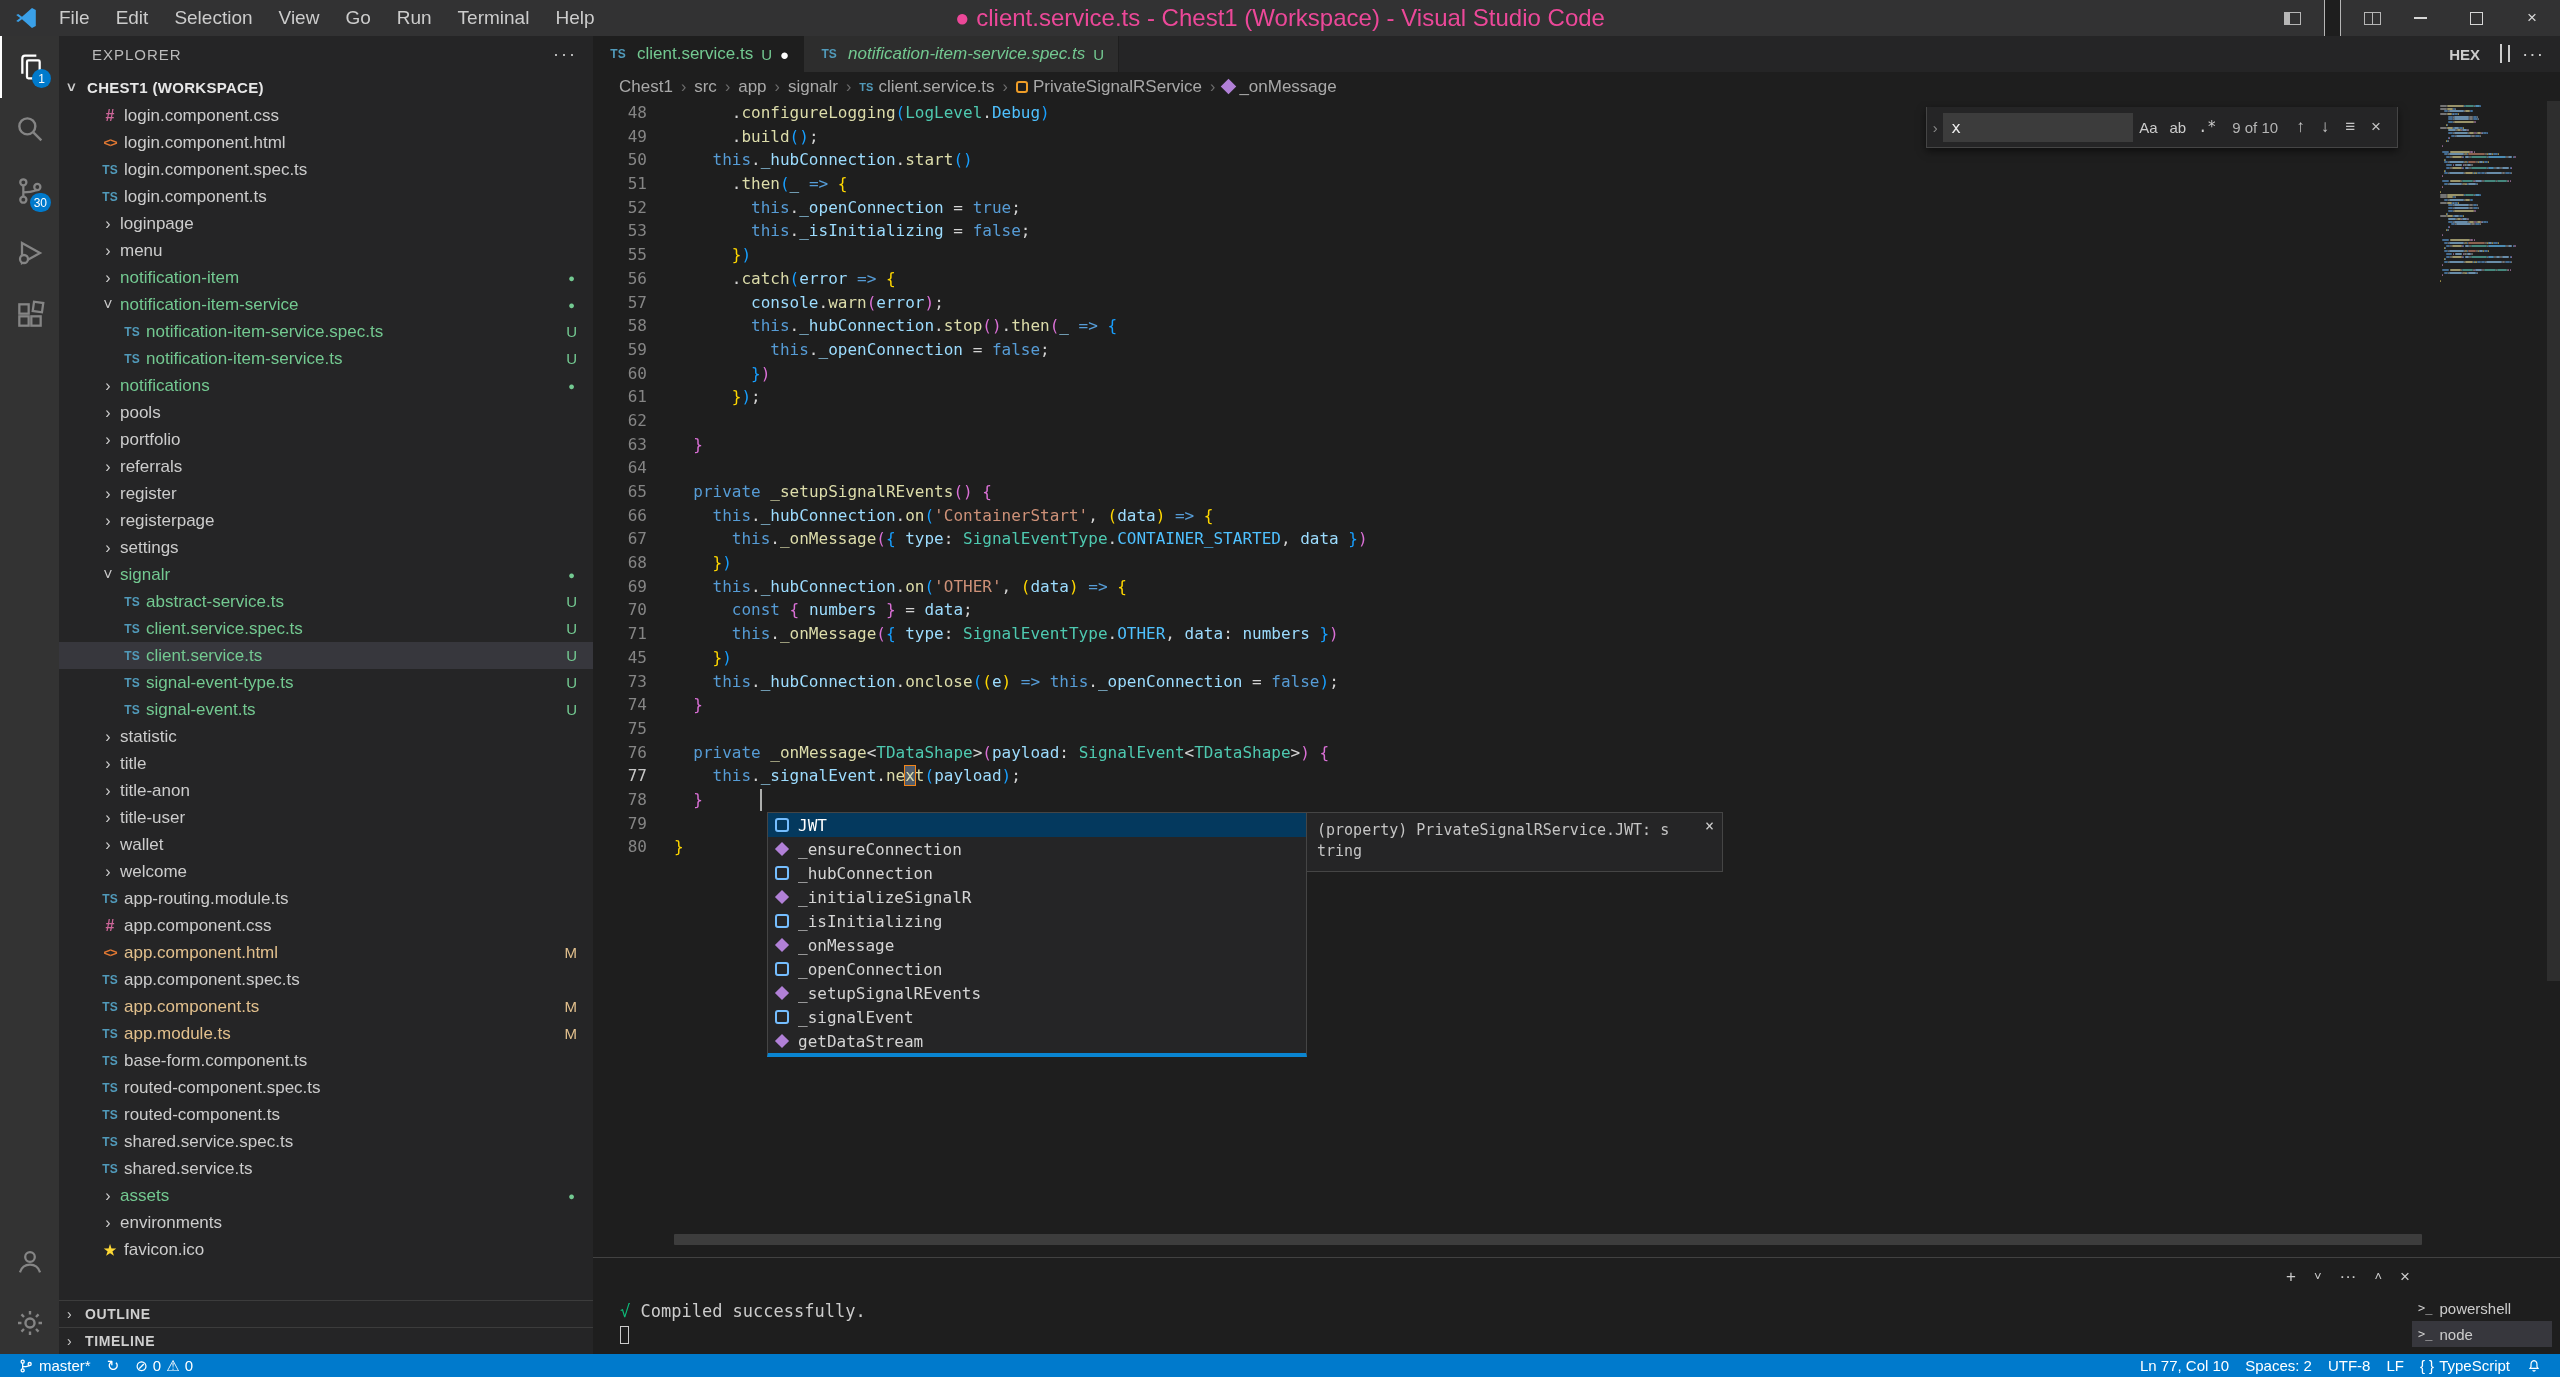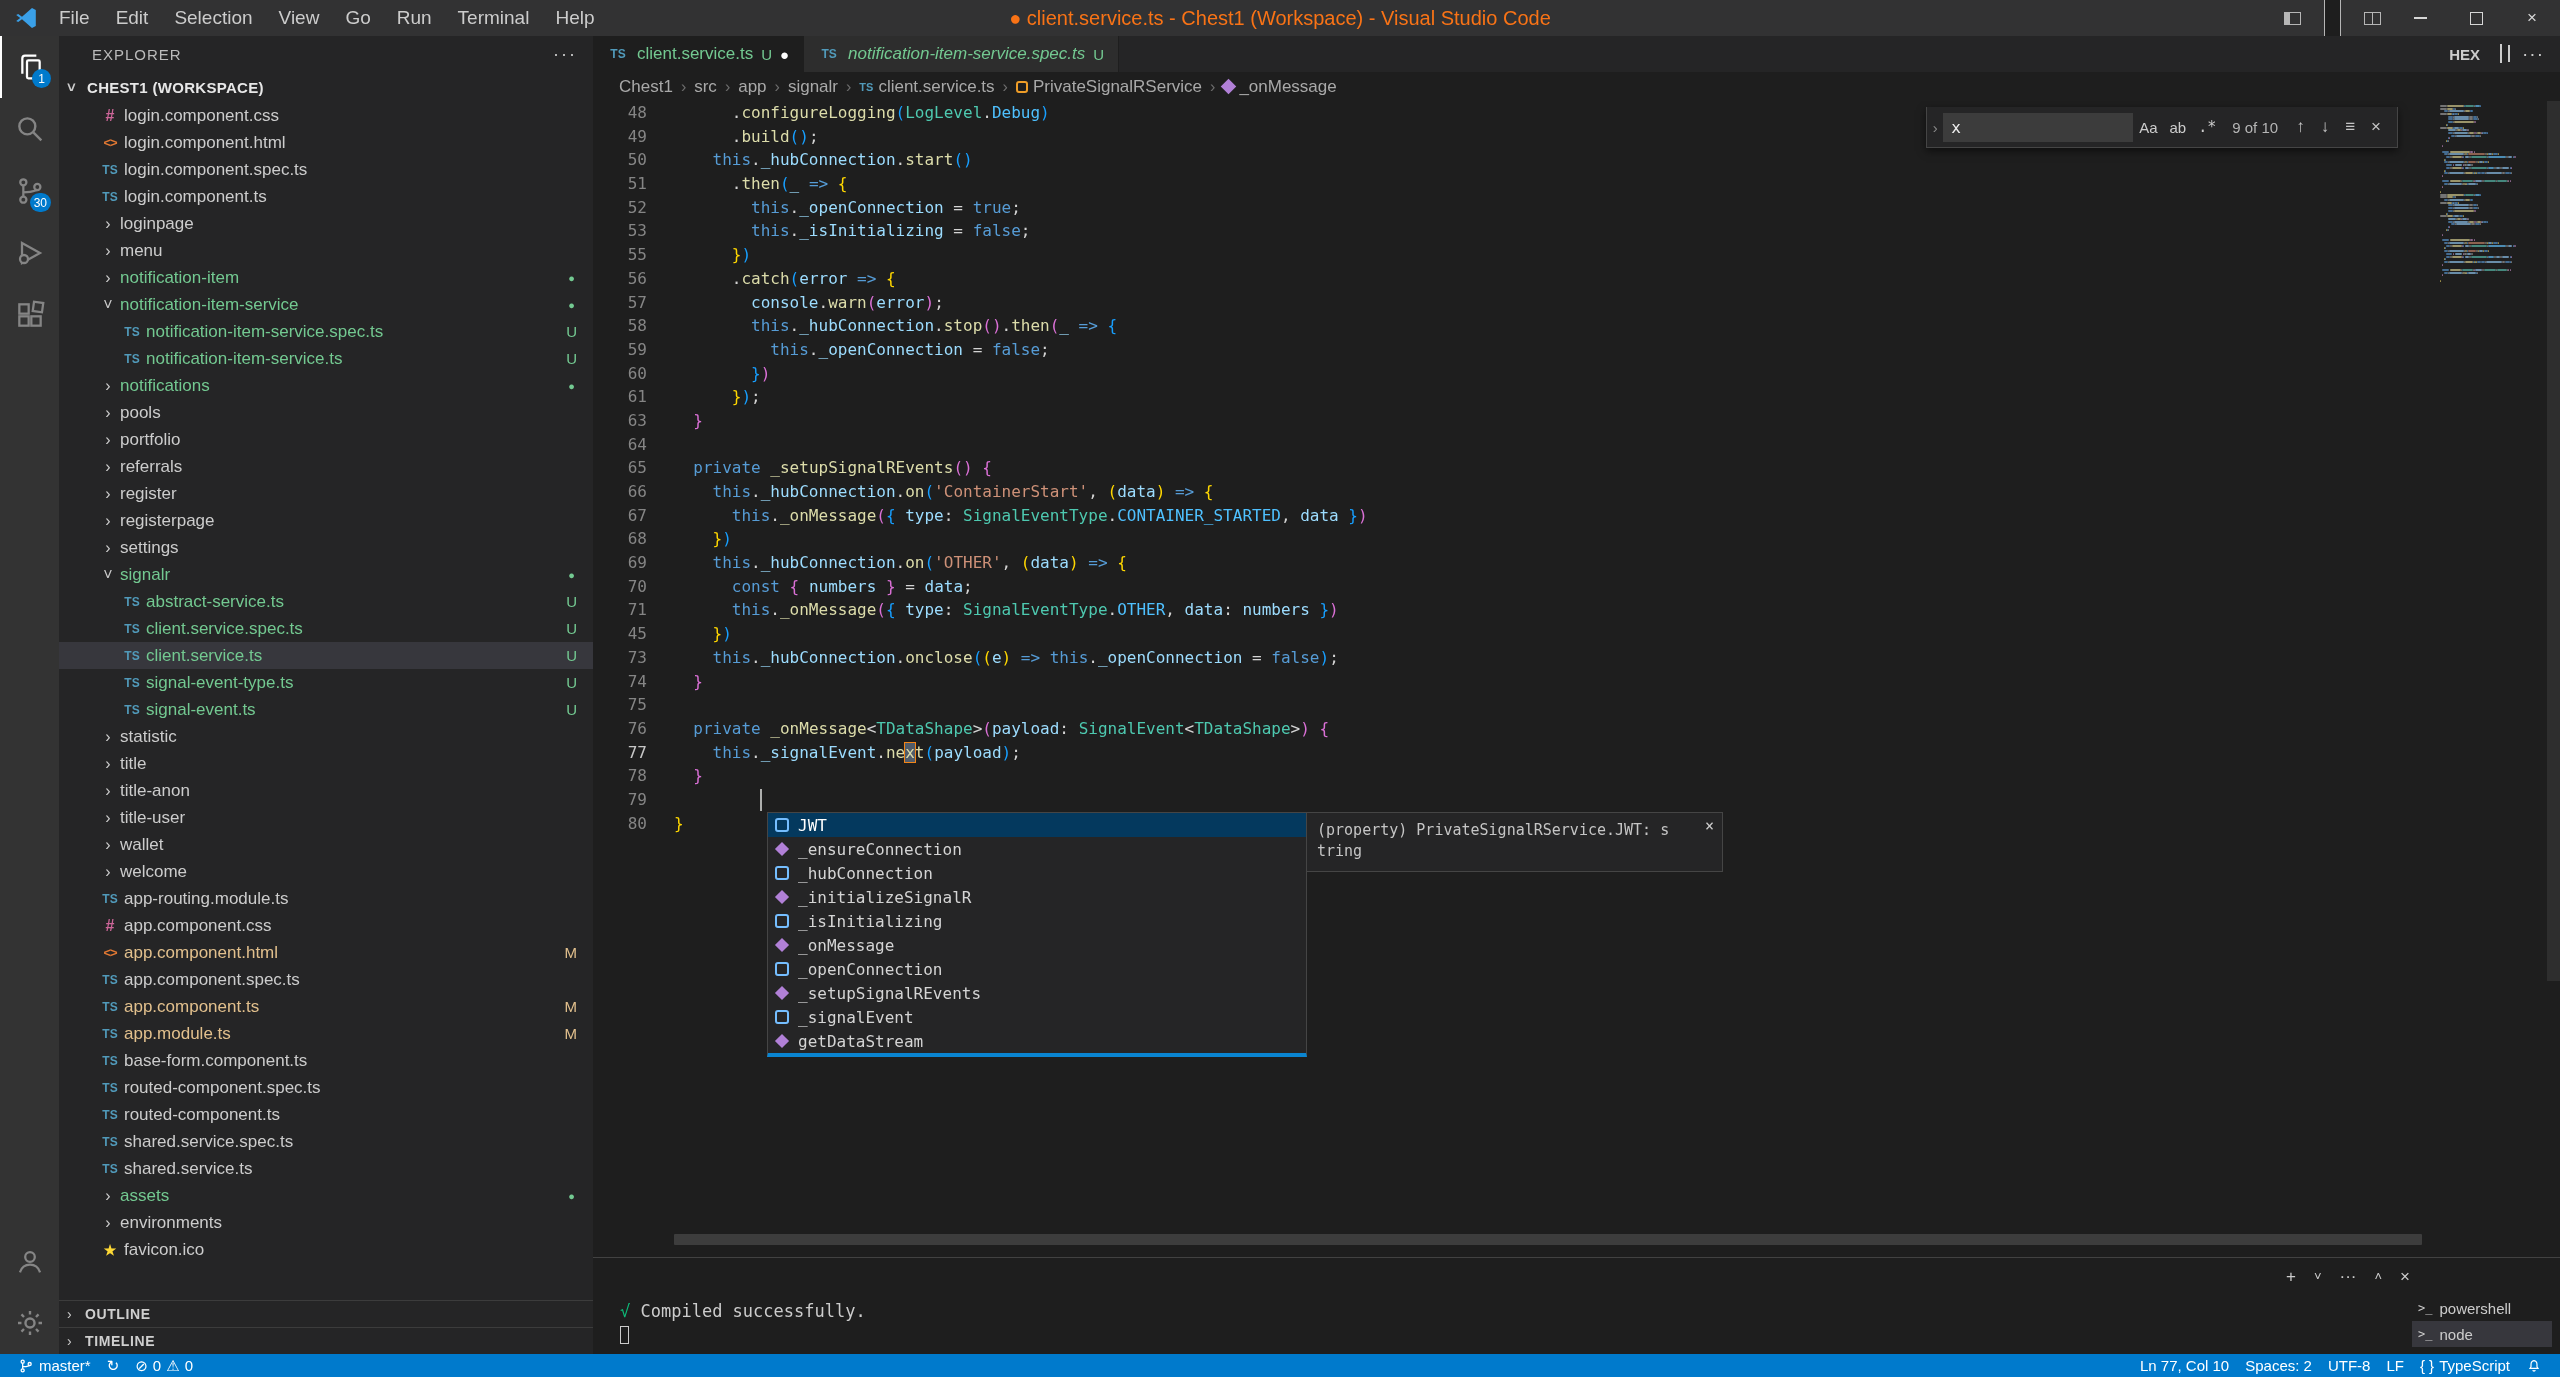--- a/index.html
+++ b/index.html
@@ -4,21 +4,21 @@
 <style>
   *{margin:0;padding:0;box-sizing:border-box}
   html,body{width:2560px;height:1377px;overflow:hidden}
   body{background:#1e1e1e;font-family:"Liberation Sans",sans-serif;color:#cccccc;-webkit-user-select:none}
   .mono{font-family:"DejaVu Sans Mono",monospace}
 
   
   .titlebar{height:36px;background:#323233;display:flex;align-items:center;position:relative;flex:none}
   .vslogo{margin:0 8px 0 14px;display:flex;align-items:center}
   .menu-item{padding:0 13px;font-size:19px;color:#cccccc;height:100%;display:flex;align-items:center;cursor:default}
-  .window-title{position:absolute;left:50%;transform:translateX(-50%);font-size:20px;color:#f97316;white-space:nowrap}
+  .window-title{position:absolute;left:50%;transform:translateX(-50%);font-size:24px;color:#ec4899;white-space:nowrap}
   .win-right{margin-left:auto;display:flex;align-items:center;height:100%}
   .layout-ic{width:40px;height:100%;display:flex;align-items:center;justify-content:center}
   .lay-box{width:17px;height:13px;border:1.5px solid #b6b6b6;position:relative}
   .lay-box.side::after{content:'';position:absolute;left:0;top:0;bottom:0;width:5px;background:#b6b6b6}
   .lay-box.panel::after{content:'';position:absolute;left:0;right:0;bottom:0;height:4px;background:#b6b6b6}
   .lay-box.grid::after{content:'';position:absolute;left:7px;top:0;bottom:0;width:1.5px;background:#b6b6b6}
   .win-btn{width:56px;height:100%;display:flex;align-items:center;justify-content:center;font-size:17px;color:#d6d6d6}
   .maxi{width:13px;height:13px;border:1.5px solid #d6d6d6}
   .mini{width:13px;height:1.5px;background:#d6d6d6}
 
@@ -501,20 +501,21 @@
           <div class="code-line"><div class="gutter">51</div><div class="line-content"><span class="tk-p">      .</span><span class="tk-fn">then</span><span class="tk-b3">(</span><span class="tk-v">_</span><span class="tk-arw"> =&gt; </span><span class="tk-b1">{</span></div></div>
           <div class="code-line"><div class="gutter">52</div><div class="line-content"><span class="tk-p">        </span><span class="tk-kw">this</span><span class="tk-p">.</span><span class="tk-v">_openConnection</span><span class="tk-p"> = </span><span class="tk-kw">true</span><span class="tk-p">;</span></div></div>
           <div class="code-line"><div class="gutter">53</div><div class="line-content"><span class="tk-p">        </span><span class="tk-kw">this</span><span class="tk-p">.</span><span class="tk-v">_isInitializing</span><span class="tk-p"> = </span><span class="tk-kw">false</span><span class="tk-p">;</span></div></div>
           <div class="code-line"><div class="gutter">55</div><div class="line-content"><span class="tk-p">      </span><span class="tk-b1">}</span><span class="tk-b3">)</span></div></div>
           <div class="code-line"><div class="gutter">56</div><div class="line-content"><span class="tk-p">      .</span><span class="tk-fn">catch</span><span class="tk-b3">(</span><span class="tk-v">error</span><span class="tk-arw"> =&gt; </span><span class="tk-b1">{</span></div></div>
           <div class="code-line"><div class="gutter">57</div><div class="line-content"><span class="tk-p">        </span><span class="tk-v">console</span><span class="tk-p">.</span><span class="tk-fn">warn</span><span class="tk-b2">(</span><span class="tk-v">error</span><span class="tk-b2">)</span><span class="tk-p">;</span></div></div>
           <div class="code-line"><div class="gutter">58</div><div class="line-content"><span class="tk-p">        </span><span class="tk-kw">this</span><span class="tk-p">.</span><span class="tk-v">_hubConnection</span><span class="tk-p">.</span><span class="tk-fn">stop</span><span class="tk-b2">()</span><span class="tk-p">.</span><span class="tk-fn">then</span><span class="tk-b2">(</span><span class="tk-v">_</span><span class="tk-arw"> =&gt; </span><span class="tk-b3">{</span></div></div>
           <div class="code-line"><div class="gutter">59</div><div class="line-content"><span class="tk-p">          </span><span class="tk-kw">this</span><span class="tk-p">.</span><span class="tk-v">_openConnection</span><span class="tk-p"> = </span><span class="tk-kw">false</span><span class="tk-p">;</span></div></div>
           <div class="code-line"><div class="gutter">60</div><div class="line-content"><span class="tk-p">        </span><span class="tk-b3">}</span><span class="tk-b2">)</span></div></div>
           <div class="code-line"><div class="gutter">61</div><div class="line-content"><span class="tk-p">      </span><span class="tk-b1">}</span><span class="tk-b3">)</span><span class="tk-p">;</span></div></div>
+          <div class="code-line"><div class="gutter">62</div><div class="line-content"></div></div>
           <div class="code-line"><div class="gutter">63</div><div class="line-content"><span class="tk-p">  </span><span class="tk-b2">}</span></div></div>
           <div class="code-line"><div class="gutter">64</div><div class="line-content"></div></div>
           <div class="code-line"><div class="gutter">65</div><div class="line-content"><span class="tk-p">  </span><span class="tk-kw">private</span><span class="tk-p"> </span><span class="tk-fn">_setupSignalREvents</span><span class="tk-b2">()</span><span class="tk-p"> </span><span class="tk-b2">{</span></div></div>
           <div class="code-line"><div class="gutter">66</div><div class="line-content"><span class="tk-p">    </span><span class="tk-kw">this</span><span class="tk-p">.</span><span class="tk-v">_hubConnection</span><span class="tk-p">.</span><span class="tk-fn">on</span><span class="tk-b3">(</span><span class="tk-str">'ContainerStart'</span><span class="tk-p">, </span><span class="tk-b1">(</span><span class="tk-v">data</span><span class="tk-b1">)</span><span class="tk-arw"> =&gt; </span><span class="tk-b1">{</span></div></div>
           <div class="code-line"><div class="gutter">67</div><div class="line-content"><span class="tk-p">      </span><span class="tk-kw">this</span><span class="tk-p">.</span><span class="tk-fn">_onMessage</span><span class="tk-b2">(</span><span class="tk-b3">{</span><span class="tk-p"> </span><span class="tk-v">type</span><span class="tk-p">: </span><span class="tk-cls">SignalEventType</span><span class="tk-p">.</span><span class="tk-enm">CONTAINER_STARTED</span><span class="tk-p">, </span><span class="tk-v">data</span><span class="tk-p"> </span><span class="tk-b3">}</span><span class="tk-b2">)</span></div></div>
           <div class="code-line"><div class="gutter">68</div><div class="line-content"><span class="tk-p">    </span><span class="tk-b1">}</span><span class="tk-b3">)</span></div></div>
           <div class="code-line"><div class="gutter">69</div><div class="line-content"><span class="tk-p">    </span><span class="tk-kw">this</span><span class="tk-p">.</span><span class="tk-v">_hubConnection</span><span class="tk-p">.</span><span class="tk-fn">on</span><span class="tk-b3">(</span><span class="tk-str">'OTHER'</span><span class="tk-p">, </span><span class="tk-b1">(</span><span class="tk-v">data</span><span class="tk-b1">)</span><span class="tk-arw"> =&gt; </span><span class="tk-b1">{</span></div></div>
           <div class="code-line"><div class="gutter">70</div><div class="line-content"><span class="tk-p">      </span><span class="tk-kw">const</span><span class="tk-p"> </span><span class="tk-b2">{</span><span class="tk-p"> </span><span class="tk-v">numbers</span><span class="tk-p"> </span><span class="tk-b2">}</span><span class="tk-p"> = </span><span class="tk-v">data</span><span class="tk-p">;</span></div></div>
           <div class="code-line"><div class="gutter">71</div><div class="line-content"><span class="tk-p">      </span><span class="tk-kw">this</span><span class="tk-p">.</span><span class="tk-fn">_onMessage</span><span class="tk-b2">(</span><span class="tk-b3">{</span><span class="tk-p"> </span><span class="tk-v">type</span><span class="tk-p">: </span><span class="tk-cls">SignalEventType</span><span class="tk-p">.</span><span class="tk-enm">OTHER</span><span class="tk-p">, </span><span class="tk-v">data</span><span class="tk-p">: </span><span class="tk-v">numbers</span><span class="tk-p"> </span><span class="tk-b3">}</span><span class="tk-b2">)</span></div></div>
           <div class="code-line"><div class="gutter">45</div><div class="line-content"><span class="tk-p">    </span><span class="tk-b1">}</span><span class="tk-b3">)</span></div></div>

